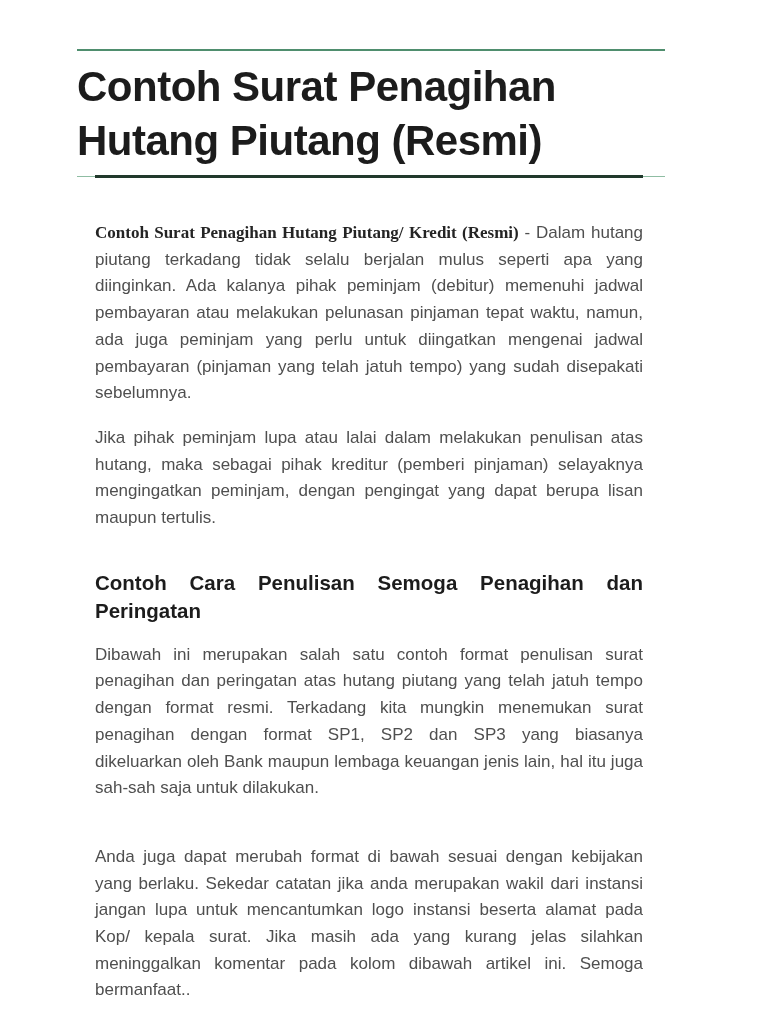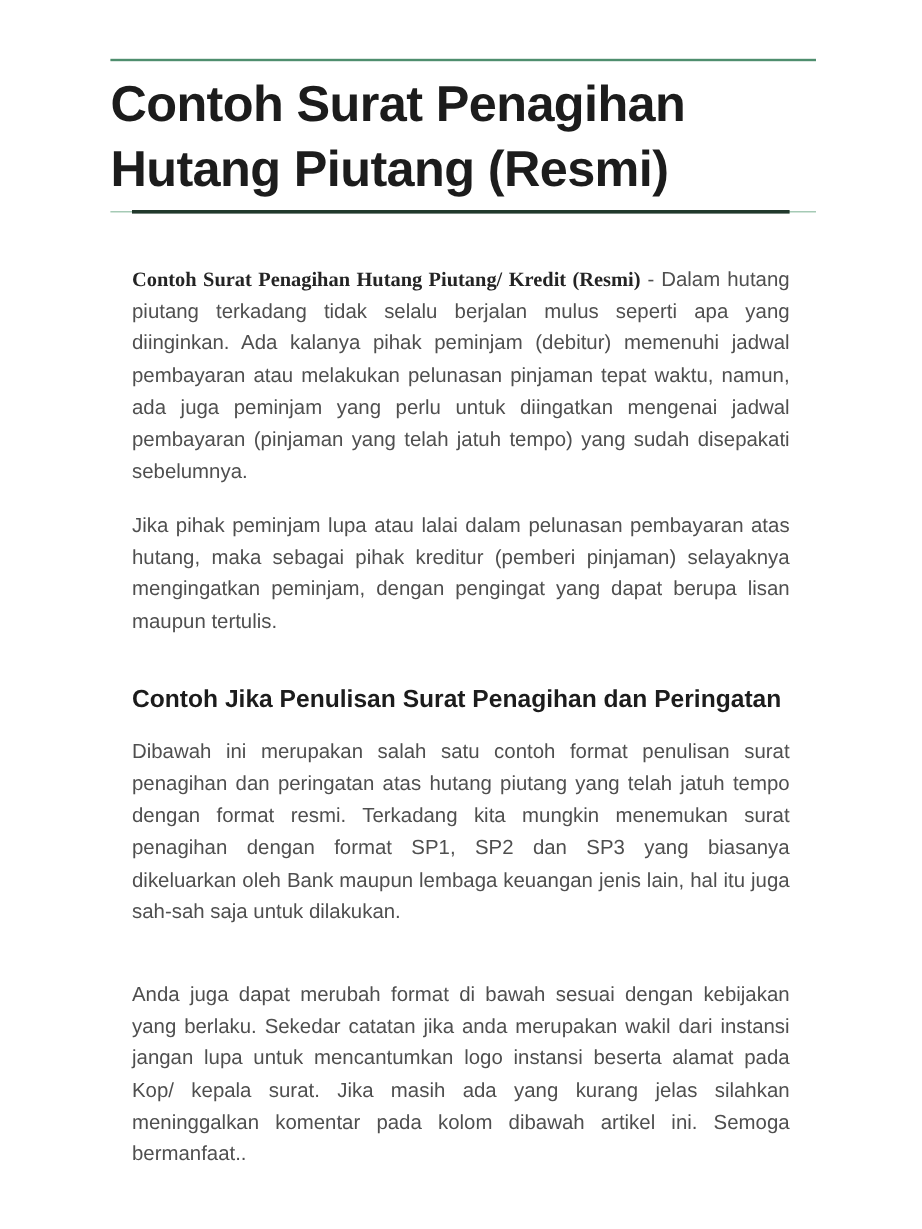--- a/index.html
+++ b/index.html
@@ -9,21 +9,21 @@
   }
   body {
     width: 768px;
     height: 1024px;
     position: relative;
     font-family: "Liberation Sans", sans-serif;
     overflow: hidden;
   }
   .page {
     position: absolute;
-    left: 92px;
+    left: 77px;
     top: 0;
     width: 588px;
   }
   .rule-top {
     margin-top: 49px;
     height: 0;
     border-top: 2px solid #4f8e6e;
   }
   .doc-title {
     margin: 9px 0 7px 0;
@@ -91,23 +91,23 @@
 
   <div class="rule-title">
     <span class="line-light"></span>
     <span class="line-dark"></span>
   </div>
 
   <div class="content">
 
     <p><span class="lead-bold">Contoh Surat Penagihan Hutang Piutang/ Kredit (Resmi)</span><span> - Dalam hutang piutang terkadang tidak selalu berjalan mulus seperti apa yang diinginkan. Ada kalanya pihak peminjam (debitur) memenuhi jadwal pembayaran atau melakukan pelunasan pinjaman tepat waktu, namun, ada juga peminjam yang perlu untuk diingatkan mengenai jadwal pembayaran (pinjaman yang telah jatuh tempo) yang sudah disepakati sebelumnya.</span></p>
 
-    <p>Jika pihak peminjam lupa atau lalai dalam pelunasan pembayaran atas hutang, maka sebagai pihak kreditur (pemberi pinjaman) selayaknya mengingatkan peminjam, dengan pengingat yang dapat berupa lisan maupun tertulis.</p>
+    <p>Jika pihak peminjam lupa atau lalai dalam melakukan penulisan atas hutang, maka sebagai pihak kreditur (pemberi pinjaman) selayaknya mengingatkan peminjam, dengan pengingat yang dapat berupa lisan maupun tertulis.</p>
 
-    <h2 class="section-heading">Contoh Jika Penulisan Surat Penagihan dan Peringatan</h2>
+    <h2 class="section-heading">Contoh Cara Penulisan Semoga Penagihan dan Peringatan</h2>
 
     <p>Dibawah ini merupakan salah satu contoh format penulisan surat penagihan dan peringatan atas hutang piutang yang telah jatuh tempo dengan format resmi. Terkadang kita mungkin menemukan surat penagihan dengan format SP1, SP2 dan SP3 yang biasanya dikeluarkan oleh Bank maupun lembaga keuangan jenis lain, hal itu juga sah-sah saja untuk dilakukan.</p>
 
     <p class="extra-gap">Anda juga dapat merubah format di bawah sesuai dengan kebijakan yang berlaku. Sekedar catatan jika anda merupakan wakil dari instansi jangan lupa untuk mencantumkan logo instansi beserta alamat pada Kop/ kepala surat. Jika masih ada yang kurang jelas silahkan meninggalkan komentar pada kolom dibawah artikel ini. Semoga bermanfaat..</p>
 
   </div>
 
 </div>
 
 </body></html>

